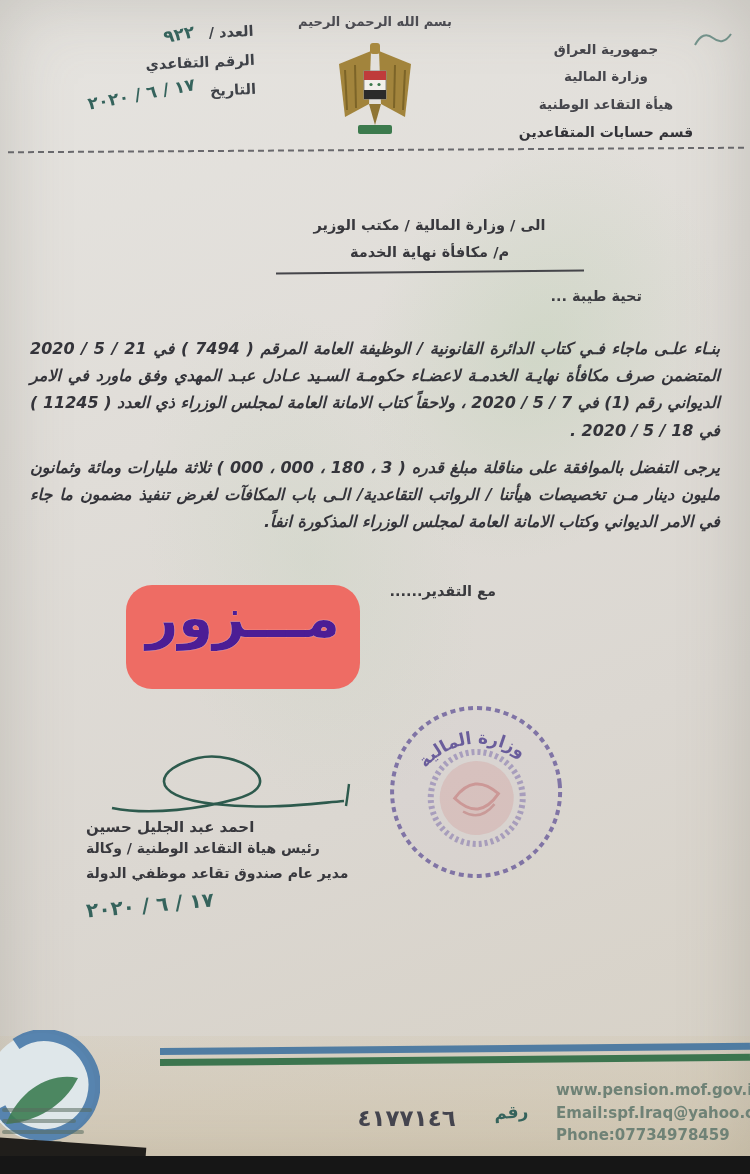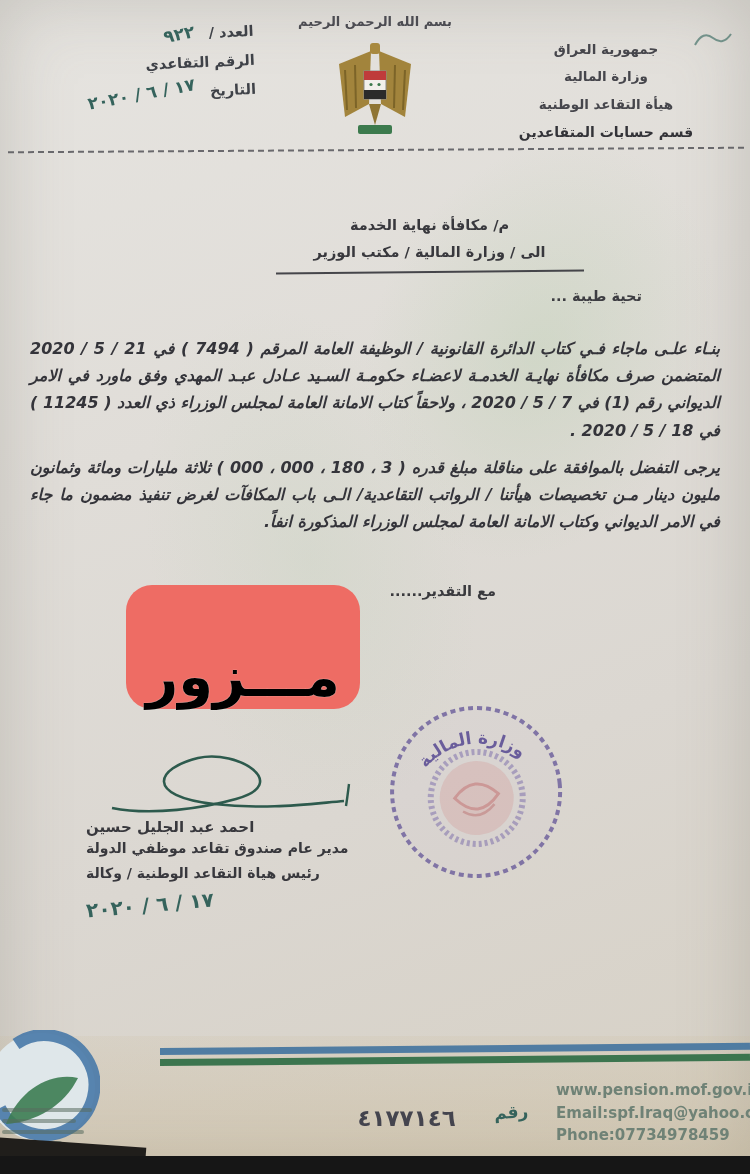--- a/index.html
+++ b/index.html
@@ -34,23 +34,23 @@
   
   .addressee{right:163px;top:212px;width:315px;text-align:center;font-size:14.5px;line-height:1.85;color:#38383d;}
   .addr-underline{right:166px;top:271px;width:308px;border-top:2px solid #45454a;transform:rotate(-.6deg);}
   .greeting{right:108px;top:288px;font-size:14.5px;color:#3d3d42;}
   
   .para{left:30px;width:690px;font-size:16px;line-height:1.7;text-align:justify;text-align-last:right;color:#34343a;direction:rtl;font-style:italic;}
   .p1{top:335px;}
   .p2{top:454px;}
   .closing{left:336px;top:583px;width:160px;text-align:right;font-size:14.5px;direction:rtl;}
   
-  .forged{left:126px;top:585px;width:234px;height:124px;border-radius:26px;background:#ee6c64;
-    display:flex;align-items:flex-end;justify-content:center;
-    color:#000000;font-size:56px;direction:rtl;text-shadow:0 0 1px #fff;}
+  .forged{left:126px;top:585px;width:234px;height:104px;border-radius:26px;background:#ee6c64;
+    display:flex;align-items:flex-start;justify-content:center;
+    color:#4c1d95;font-size:56px;direction:rtl;text-shadow:0 0 1px #fff;}
   
   .attachment{right:150px;top:663px;width:190px;text-align:center;font-size:14.5px;line-height:1.95;direction:rtl;}
   
   .round-stamp{left:381px;top:700px;transform:rotate(-6deg);opacity:.88;}
   
   .sig-block{left:86px;top:744px;width:294px;text-align:left;color:#38383d;}
   .sig-name{font-size:15px;margin-top:-8px;}
   .sig-title{font-size:14px;line-height:1.75;}
   .sig-date{margin-top:8px;font-size:20px;color:#35635c;transform:rotate(-5deg);display:inline-block;letter-spacing:2px;direction:ltr;}
   
@@ -114,22 +114,22 @@
     </div>
   </div>
 
   <svg class="abs squiggle" width="42" height="28">
     <path d="M3 19 Q11 4 21 12 T39 8" stroke="#3a6b63" stroke-width="2" fill="none" opacity=".65"></path>
   </svg>
 
   <div class="abs sep"></div>
 
   <div class="abs addressee ar">
+    <div>الى / وزارة المالية / مكتب الوزير</div>
     <div>م/ مكافأة نهاية الخدمة</div>
-    <div>الى / وزارة المالية / مكتب الوزير</div>
   </div>
   <div class="abs addr-underline"></div>
 
   <div class="abs greeting ar">تحية طيبة ...</div>
 
   <div class="abs para p1">بنـاء علـى ماجاء فـي كتاب الدائرة القانونية / الوظيفة العامة المرقم ( 7494 ) في 21 / 5 / 2020 المتضمن صرف مكافأة نهايـة الخدمـة لاعضـاء حكومـة السـيد عـادل عبـد المهدي وفق ماورد في الامر الديواني رقم (1) في 7 / 5 / 2020 ، ولاحقاً كتاب الامانة العامة لمجلس الوزراء ذي العدد ( 11245 ) في 18 / 5 / 2020 .</div>
   <div class="abs para p2">يرجى التفضل بالموافقة على مناقلة مبلغ قدره ( 3 ، 180 ، 000 ، 000 ) ثلاثة مليارات ومائة وثمانون مليون دينار مـن تخصيصات هيأتنا / الرواتب التقاعدية/ الـى باب المكافآت لغرض تنفيذ مضمون ما جاء في الامر الديواني وكتاب الامانة العامة لمجلس الوزراء المذكورة انفاً.</div>
 
   <div class="abs closing">مع التقدير......</div>
 
@@ -151,22 +151,22 @@
     <path d="M73 96 Q95 72 117 96 Q95 122 73 96 Z" fill="none" stroke="#c06a6a" stroke-width="3" opacity=".55"></path>
     <path d="M80 110 Q96 122 112 106" stroke="#b86868" stroke-width="2.5" fill="none" opacity=".5"></path>
   </svg>
 
   <div class="abs sig-block">
     <svg width="294" height="78" viewBox="0 0 294 78">
       <path d="M26 64 C66 72 118 64 150 55 C206 40 152 5 112 14 C70 24 58 52 128 60 C180 66 222 60 258 57" stroke="#2d5a4d" stroke-width="2.6" fill="none"></path>
       <path d="M263 40 C262 48 261 56 260 62" stroke="#2d5a4d" stroke-width="2.4" fill="none"></path>
     </svg>
     <div class="sig-name ar">احمد عبد الجليل حسين</div>
+    <div class="sig-title ar">رئيس هياة التقاعد الوطنية / وكالة</div>
     <div class="sig-title ar">مدير عام صندوق تقاعد موظفي الدولة</div>
-    <div class="sig-title ar">رئيس هياة التقاعد الوطنية / وكالة</div>
     <div class="sig-date">١٧ / ٦ / ٢٠٢٠</div>
   </div>
 
   <svg class="abs logo" width="118" height="118" viewBox="0 0 118 118">
     <circle cx="59" cy="57" r="54" fill="#dfe7ea"></circle>
     <path d="M34 14 A50 50 0 1 1 18 78" stroke="#4879a8" stroke-width="12" fill="none" opacity=".9"></path>
     <path d="M24 94 C38 58 70 42 96 48 C82 76 54 92 24 94 Z" fill="#3c7c52" opacity=".9"></path>
   </svg>
   <div>
     <div class="micro-line" style="left:2px;top:1108px;width:90px;"></div>

